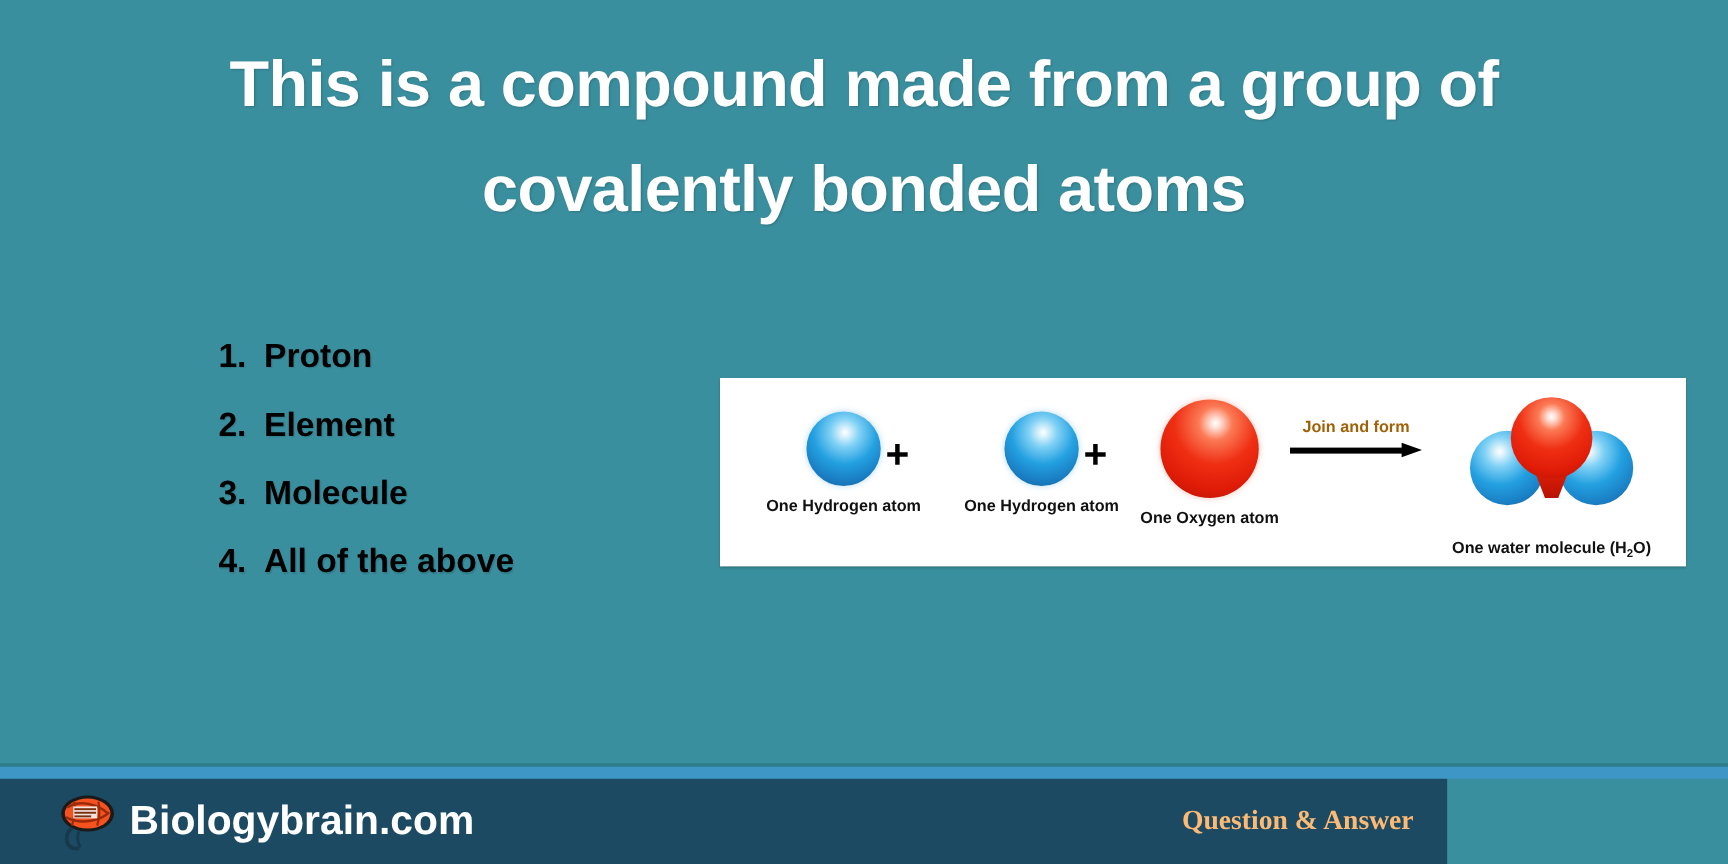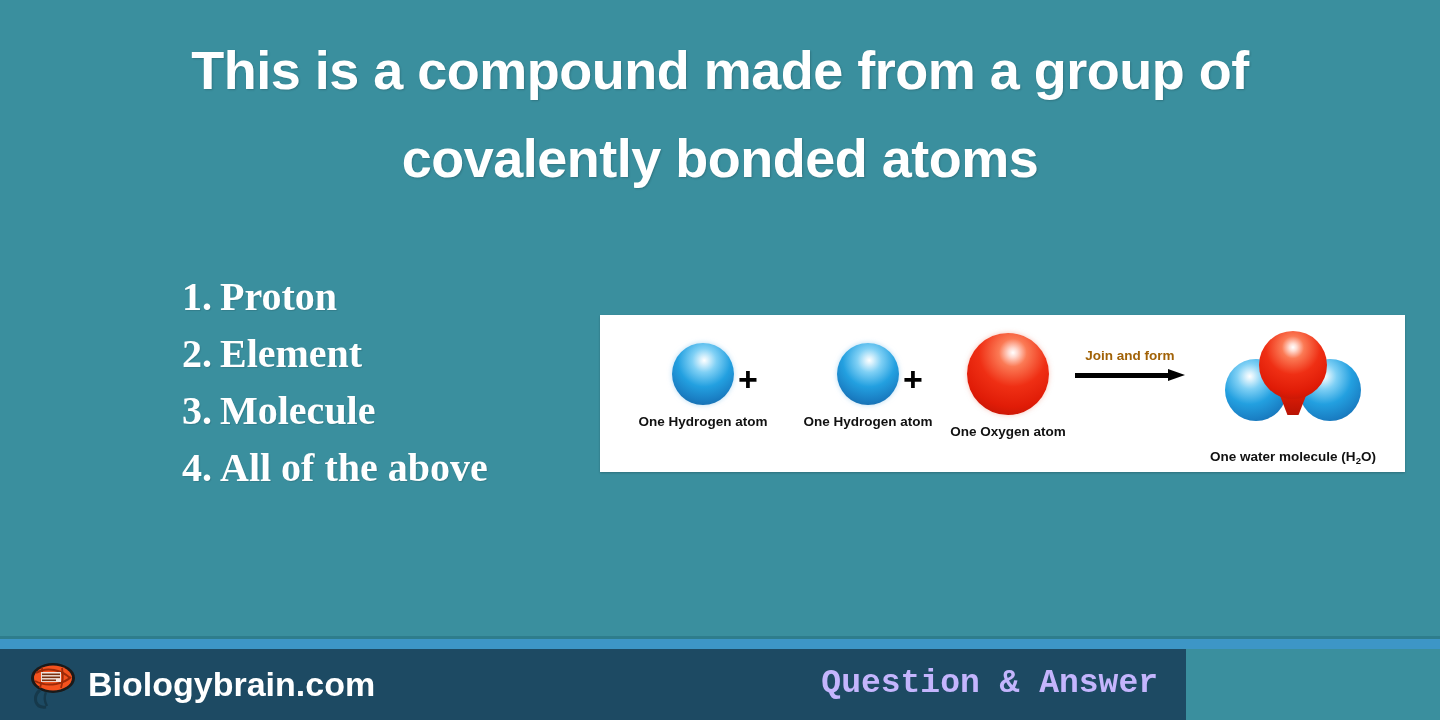--- a/index.html
+++ b/index.html
@@ -38,24 +38,24 @@
   }
 
   
   .options {
     position: absolute;
     left: 182px;
     top: 268px;
     width: 430px;
   }
   .option-row {
-    color: #ffffff;
-    font-family: Liberation Serif, serif;
-    font-weight: bold;
-    font-size: 40px;
+    color: #000000;
+    font-family: Liberation Sans, sans-serif;
+    font-weight: bold;
+    font-size: 28px;
     line-height: 57px;
     white-space: nowrap;
     text-shadow: 1px 1px 1px rgba(0,0,0,0.12);
   }
   .option-num {
     display: inline-block;
     min-width: 38px;
   }
 
   
@@ -230,20 +230,21 @@
     height: 10px;
     background: #3d96c6;
   }
   .footer {
     position: absolute;
     left: 0;
     top: 649px;
     width: 1186px;
     height: 71px;
     background: #1d4a63;
+    padding-left: 20px;
   }
   .footer-inner {
     position: relative;
     width: 100%;
     height: 100%;
   }
   .brand {
     position: absolute;
     left: 26px;
     top: 10px;
@@ -261,24 +262,24 @@
     font-family: "Liberation Sans", sans-serif;
     font-weight: bold;
     font-size: 34px;
     line-height: 48px;
     white-space: nowrap;
   }
   .footer-right {
     position: absolute;
     right: 28px;
     top: 12px;
-    color: #c4b5fd;
-    font-family: Liberation Mono, monospace;
-    font-weight: bold;
-    font-size: 33px;
+    color: #fdba74;
+    font-family: Liberation Serif, serif;
+    font-weight: bold;
+    font-size: 23px;
     line-height: 46px;
     white-space: nowrap;
   }
 </style>
 </head>
 <body>
 
 <div class="slide">
 
   <div class="title">This is a compound made from a group of covalently bonded atoms</div>

